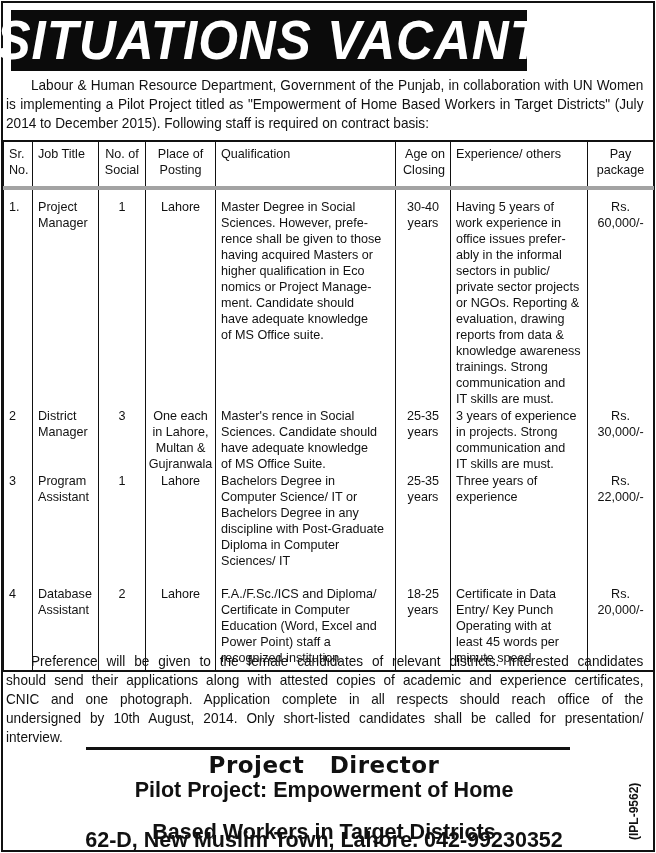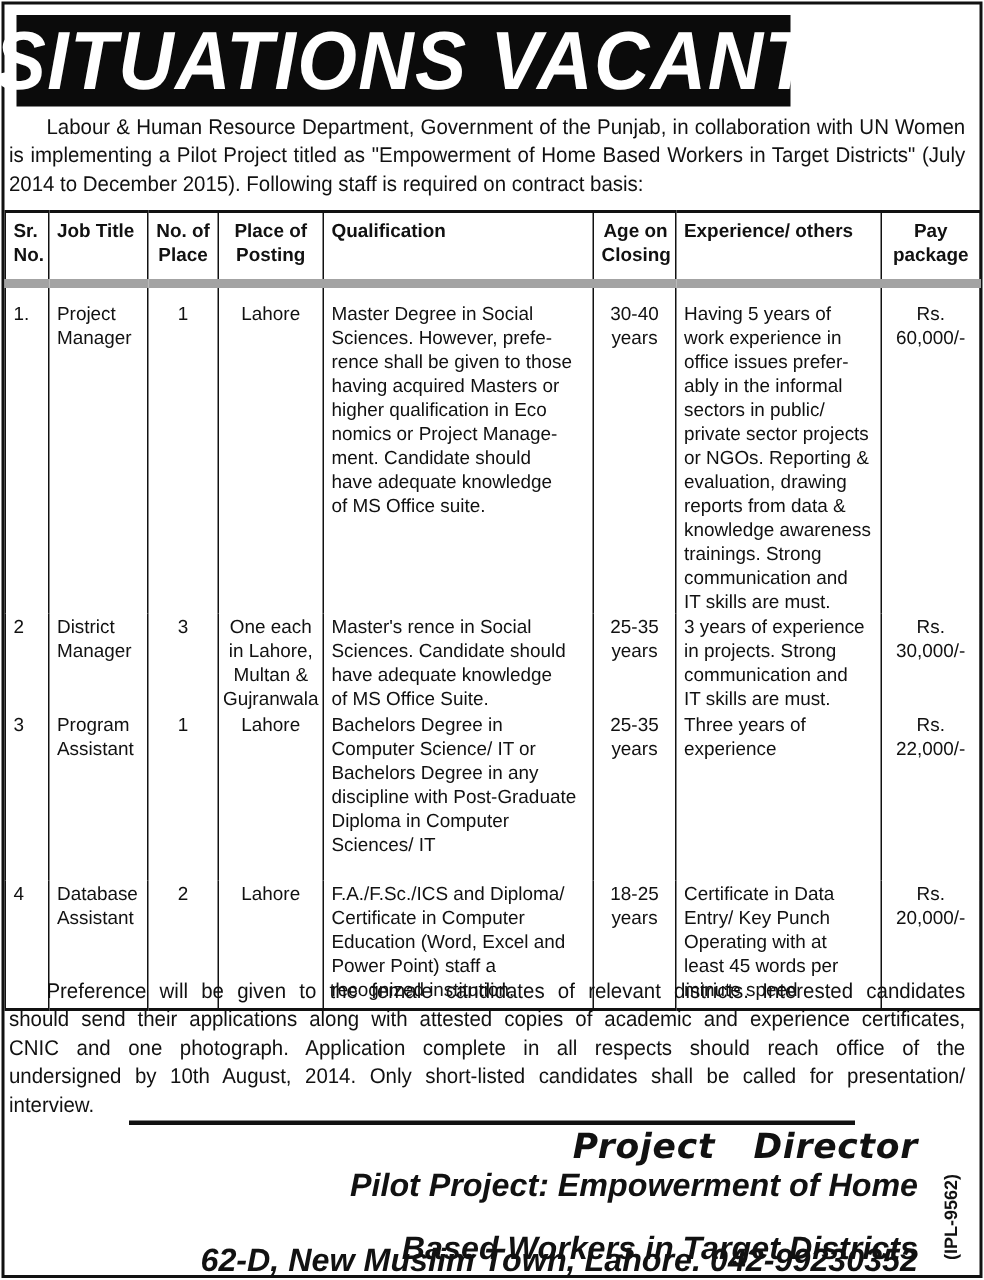--- a/index.html
+++ b/index.html
@@ -5,36 +5,36 @@
     html, body { margin: 0; padding: 0; background: #ffffff; }
     body { width: 656px; height: 853px; position: relative; overflow: hidden; color: #111; font-family: "Liberation Sans", sans-serif; }
     .frame { position: absolute; left: 1px; top: 1px; width: 650px; height: 847px; border: 2px solid #111; background: #fff; }
     .banner { position: absolute; left: 11px; top: 10px; width: 516px; height: 61px; background: #0b0b0b; display: flex; align-items: center; justify-content: center; }
     .banner-title { color: #fff; font-family: "Liberation Sans", sans-serif; font-weight: bold; font-style: italic; font-size: 55px; letter-spacing: 1px; line-height: 1; transform: scaleX(0.93); white-space: nowrap; }
     .intro { position: absolute; left: 6px; top: 76px; width: 638px; font-size: 14.2px; line-height: 19px; text-align: justify; text-align-last: left; transform: scaleX(0.96); transform-origin: left top; width: 664px; }
     .intro .indent { display: inline-block; width: 26px; }
 
     table.jobs { position: absolute; left: 3px; top: 140px; width: 650px; border-collapse: collapse; table-layout: fixed; font-size: 12.6px; line-height: 16px; }
     table.jobs th, table.jobs td { border-left: 1px solid #111; border-right: 1px solid #111; vertical-align: top; padding: 0 5px; }
-    table.jobs th { border-top: 2px solid #111; border-bottom: 6px solid #a3a3a3; font-weight: bold; padding-top: 4px; padding-bottom: 6px; height: 34px; }
+    table.jobs th { border-top: 2px solid #111; border-bottom: 4px solid #a3a3a3; font-weight: normal; padding-top: 4px; padding-bottom: 6px; height: 34px; }
     table.jobs tr.last td { border-bottom: 2px solid #111; }
     table.jobs td { padding-top: 1px; }
     table.jobs tr.first td { padding-top: 9px; }
     .c { text-align: center; }
     .l { text-align: left; }
     .r { text-align: right; }
     .cell-lines span { display: block; white-space: nowrap; }
 
     .notice { position: absolute; left: 6px; top: 652px; font-size: 14.2px; line-height: 19px; width: 664px; transform: scaleX(0.96); transform-origin: left top; text-align: justify; }
     .notice .indent { display: inline-block; width: 26px; }
     .notice span.ln { display: block; text-align: justify; text-align-last: justify; }
     .notice span.ln.end { text-align-last: left; }
 
     .sig-rule { position: absolute; left: 86px; top: 747px; width: 484px; height: 3px; background: #111; }
-    .sig { position: absolute; left: 76px; width: 536px; text-align: right; font-style: italic; font-weight: bold; white-space: nowrap; }
+    .sig { position: absolute; left: 56px; width: 536px; text-align: center; font-weight: bold; white-space: nowrap; }
     .sig-title { top: 752px; font-size: 23px; font-family: "DejaVu Sans", sans-serif; letter-spacing: 0.5px; }
     .sig-line { font-family: "Liberation Sans", sans-serif; font-size: 21.5px; line-height: 26px; }
     .sig-l1 { top: 777px; }
     .sig-l2 { top: 803px; margin-top: 16px; }
     .sig-l3 { top: 827px; }
     .ref { position: absolute; left: 624px; top: 772px; width: 72px; height: 20px; transform-origin: left top; transform: rotate(-90deg) translateX(-72px); font-size: 12px; font-weight: bold; white-space: nowrap; }
     .ref { left: 627px; top: 840px; transform: rotate(-90deg); transform-origin: left top; }
   </style>
 </head>
 <body>
@@ -66,21 +66,21 @@
     <tr>
       <th class="l cell-lines">
           <span>Sr.</span>
           <span>No.</span>
         </th>
       <th class="l cell-lines">
           <span>Job Title</span>
         </th>
       <th class="c cell-lines">
           <span>No. of</span>
-          <span>Place</span>
+          <span>Social</span>
         </th>
       <th class="c cell-lines">
           <span>Place of</span>
           <span>Posting</span>
         </th>
       <th class="l cell-lines">
           <span>Qualification</span>
         </th>
       <th class="r cell-lines">
           <span>Age on</span>

